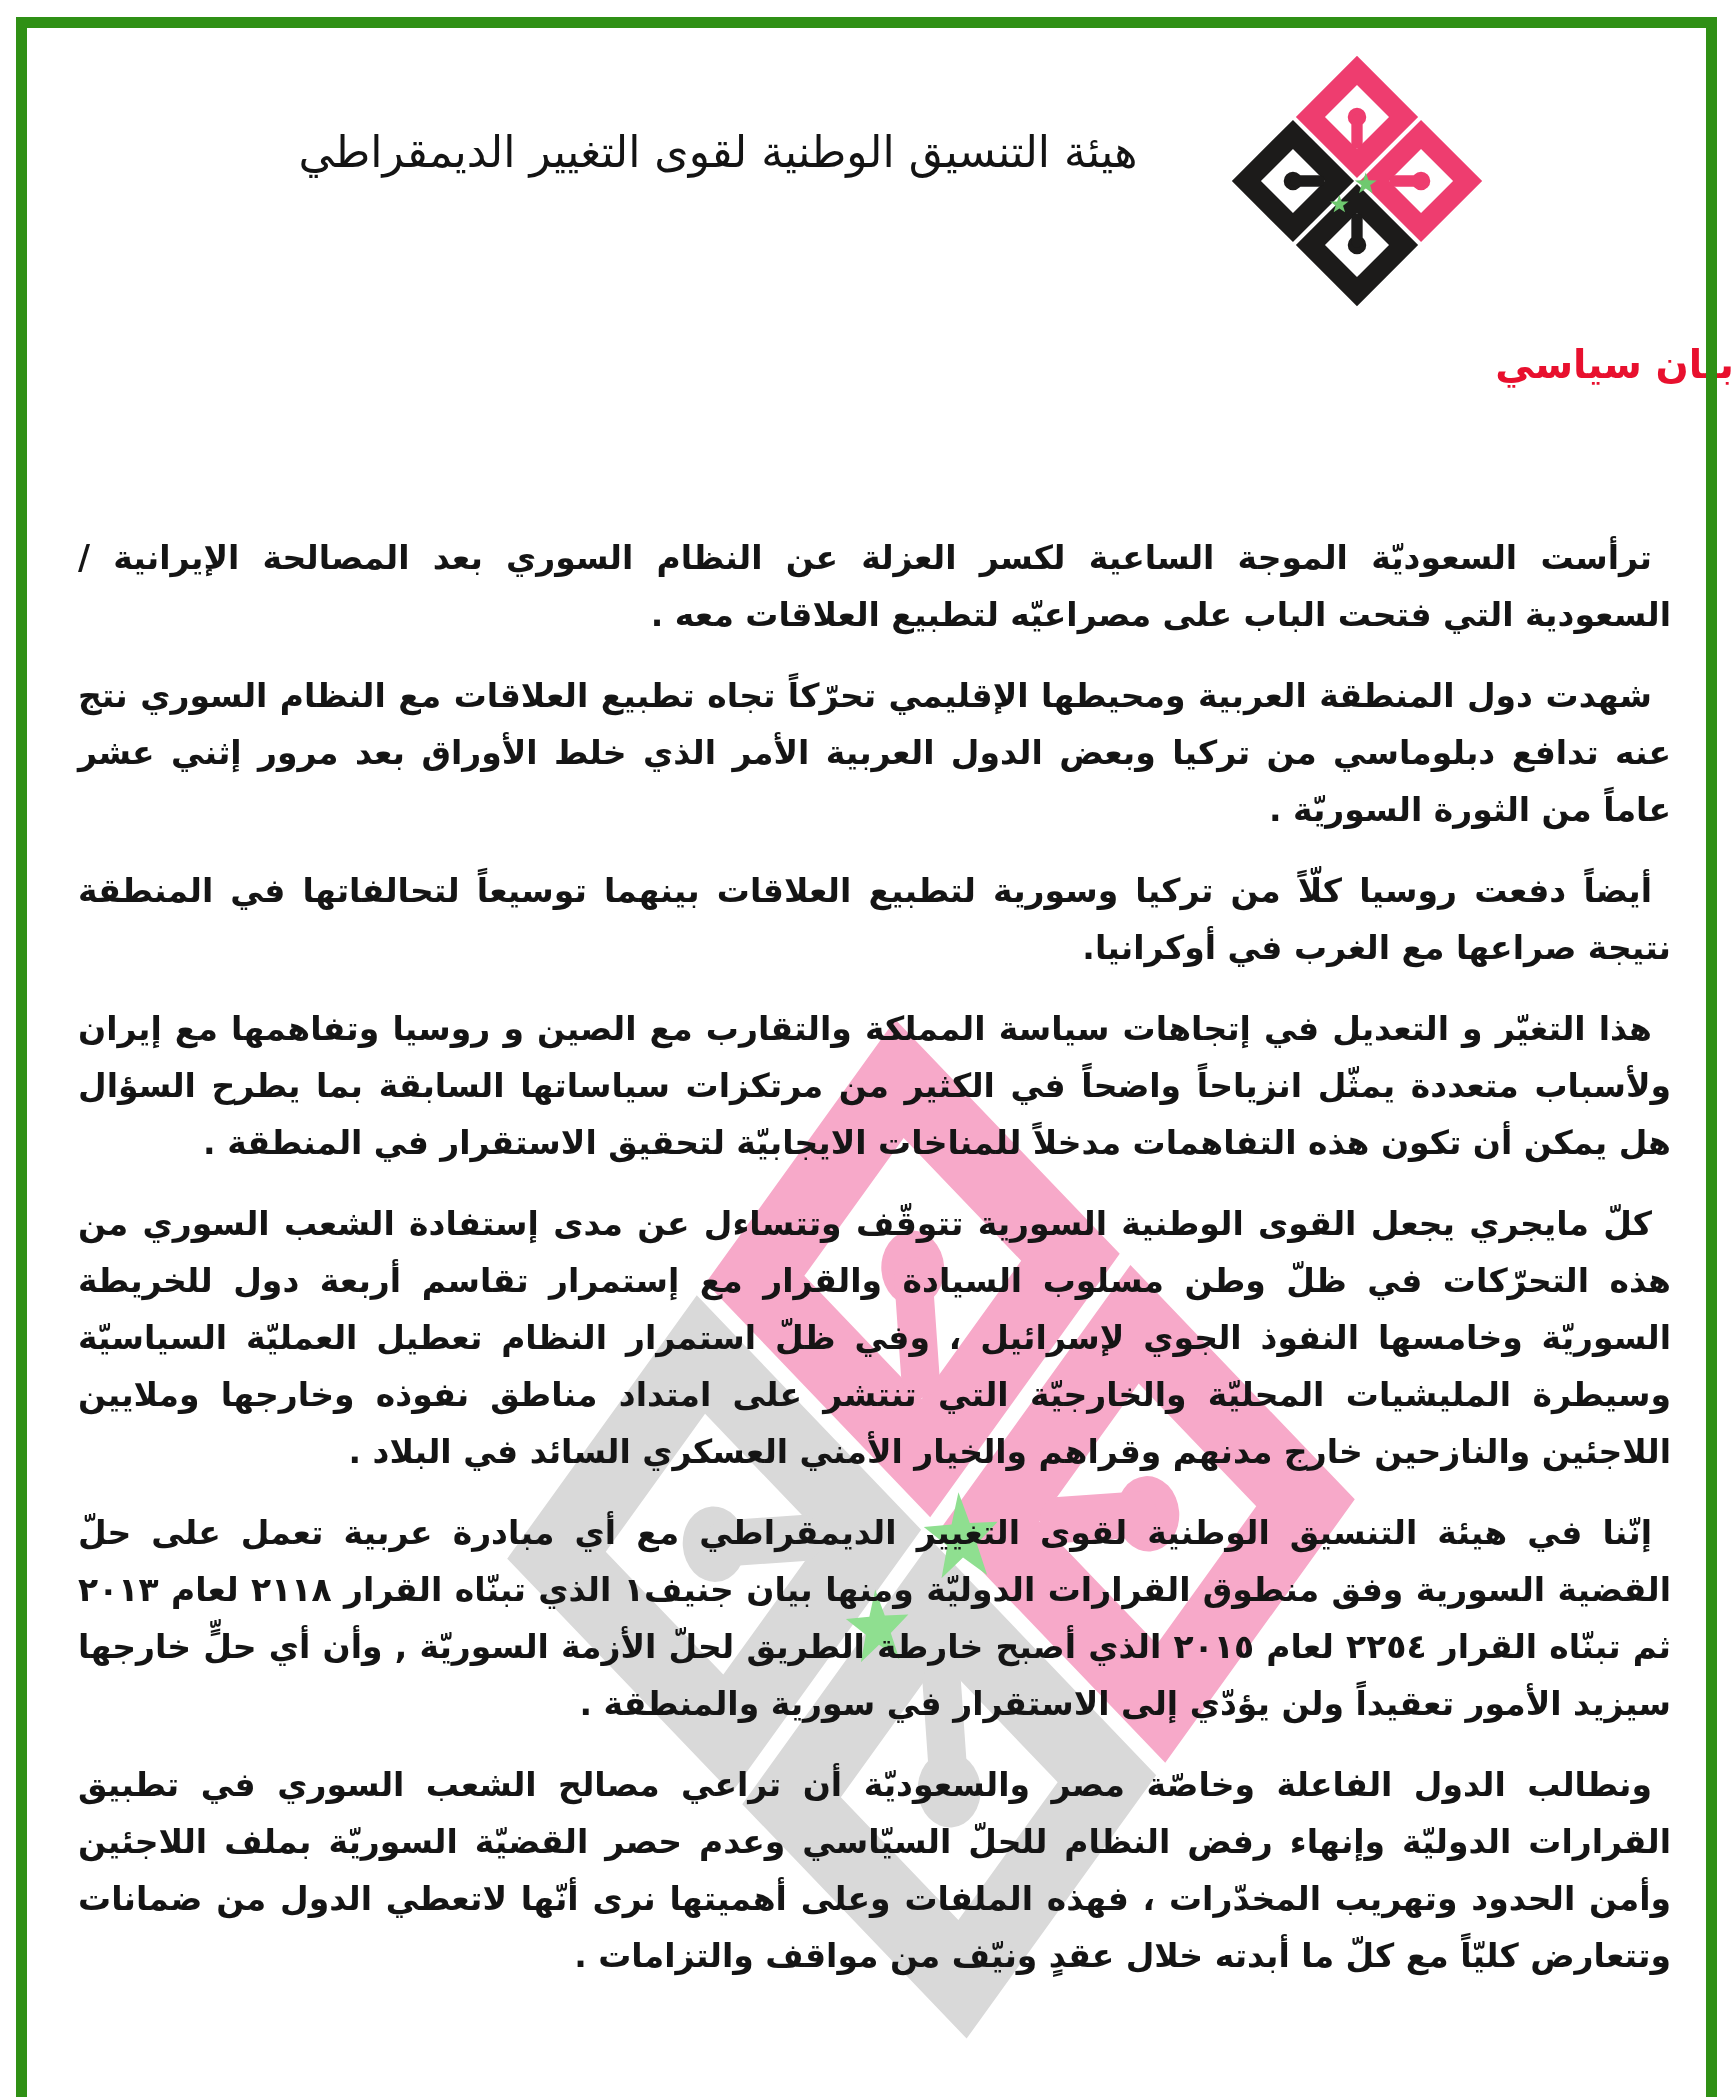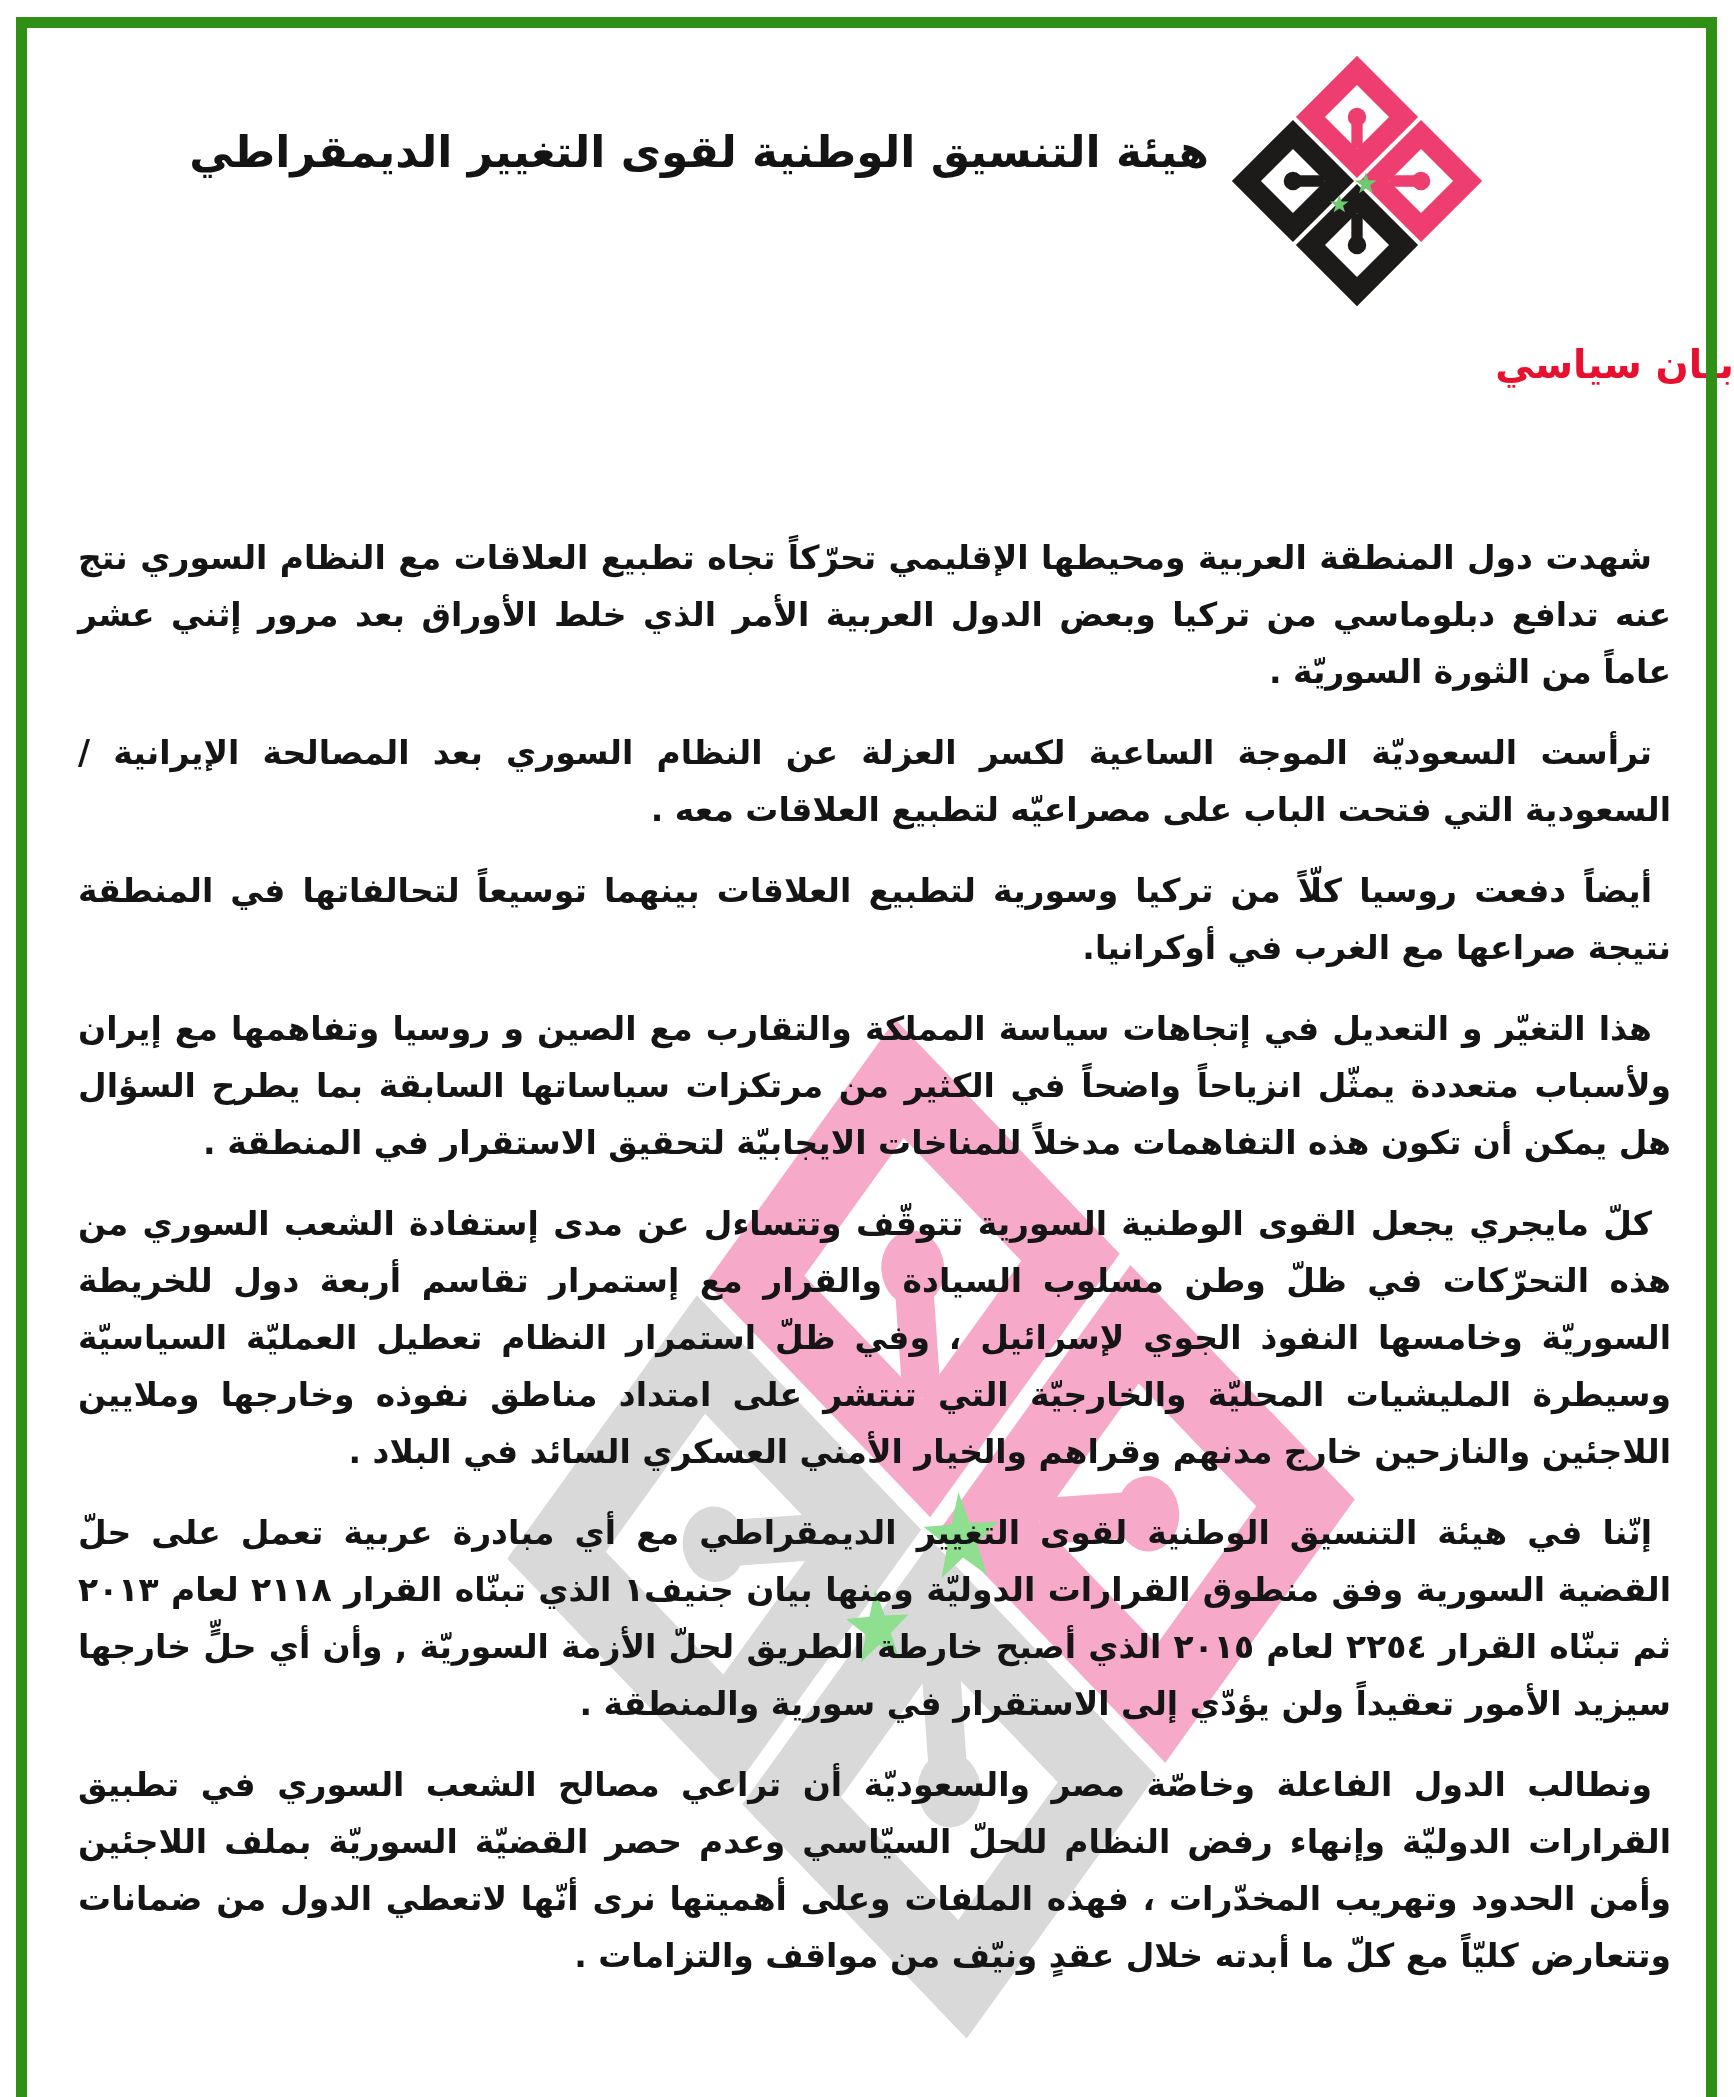--- a/index.html
+++ b/index.html
@@ -13,21 +13,21 @@
   }
   .frame{
     position:absolute;left:16px;top:17px;right:17px;bottom:17px;
     border:11.3px solid #2f9015;
     z-index:3;pointer-events:none;
   }
   
   .title{
     position:absolute;left:227px;top:126px;width:982px;
     margin:0;
-    font-size:44px;font-weight:bold;color:#141414;
+    font-size:44px;font-weight:normal;color:#141414;
     text-align:center;white-space:nowrap;
     z-index:2;
   }
   .subtitle{
     position:absolute;left:0;right:0;top:342px;
     text-align:right;
     font-size:39px;font-weight:bold;color:#e8102e;
     z-index:2;
   }
   .logo{
@@ -120,22 +120,22 @@
       </g>
       <g transform="translate(88,116) scale(0.66)">
         <polygon class="star" points="0,-10 2.35,-3.24 9.51,-3.09 3.80,1.24 5.88,8.09 0,4 -5.88,8.09 -3.80,1.24 -9.51,-3.09 -2.35,-3.24"></polygon>
       </g>
     </svg>
   </div>
 
   <div class="subtitle">بيان سياسي</div>
 
   <main class="body">
+    <p>ترأست السعوديّة الموجة الساعية لكسر العزلة عن النظام السوري بعد المصالحة الإيرانية / السعودية التي فتحت الباب على مصراعيّه لتطبيع العلاقات معه .</p>
     <p>شهدت دول المنطقة العربية ومحيطها الإقليمي تحرّكاً تجاه تطبيع العلاقات مع النظام السوري نتج عنه تدافع دبلوماسي من تركيا وبعض الدول العربية الأمر الذي خلط الأوراق بعد مرور إثني عشر عاماً من الثورة السوريّة .</p>
-    <p>ترأست السعوديّة الموجة الساعية لكسر العزلة عن النظام السوري بعد المصالحة الإيرانية / السعودية التي فتحت الباب على مصراعيّه لتطبيع العلاقات معه .</p>
     <p>أيضاً دفعت روسيا كلّاً من تركيا وسورية لتطبيع العلاقات بينهما توسيعاً لتحالفاتها في المنطقة نتيجة صراعها مع الغرب في أوكرانيا.</p>
     <p>هذا التغيّر و التعديل في إتجاهات سياسة المملكة والتقارب مع الصين و روسيا وتفاهمها مع إيران ولأسباب متعددة يمثّل انزياحاً واضحاً في الكثير من مرتكزات سياساتها السابقة  بما يطرح السؤال هل يمكن أن تكون هذه التفاهمات مدخلاً للمناخات الايجابيّة لتحقيق الاستقرار في المنطقة .</p>
     <p>كلّ مايجري يجعل القوى الوطنية السورية تتوقّف وتتساءل عن مدى إستفادة الشعب السوري من هذه التحرّكات في ظلّ وطن مسلوب السيادة والقرار مع إستمرار تقاسم أربعة دول للخريطة السوريّة وخامسها النفوذ الجوي لإسرائيل ، وفي ظلّ استمرار النظام تعطيل العمليّة السياسيّة وسيطرة المليشيات المحليّة والخارجيّة التي تنتشر على امتداد مناطق نفوذه وخارجها وملايين اللاجئين والنازحين خارج مدنهم وقراهم والخيار الأمني العسكري السائد في البلاد .</p>
     <p>إنّنا في هيئة التنسيق الوطنية لقوى التغيير الديمقراطي مع أي مبادرة عربية تعمل على حلّ القضية السورية وفق منطوق القرارات الدوليّة ومنها بيان جنيف١ الذي تبنّاه القرار ٢١١٨ لعام ٢٠١٣ ثم تبنّاه القرار ٢٢٥٤ لعام ٢٠١٥ الذي أصبح خارطة الطريق لحلّ الأزمة السوريّة , وأن أي حلٍّ خارجها سيزيد الأمور تعقيداً ولن يؤدّي إلى الاستقرار في سورية والمنطقة .</p>
     <p>ونطالب الدول الفاعلة وخاصّة مصر والسعوديّة أن تراعي مصالح الشعب السوري في تطبيق القرارات الدوليّة وإنهاء رفض النظام للحلّ السيّاسي وعدم حصر القضيّة السوريّة بملف اللاجئين وأمن الحدود وتهريب المخدّرات ، فهذه الملفات وعلى أهميتها نرى أنّها لاتعطي الدول من ضمانات وتتعارض كليّاً مع كلّ ما أبدته خلال عقدٍ ونيّف من مواقف والتزامات .</p>
   </main>
 
 </div>
 
 

